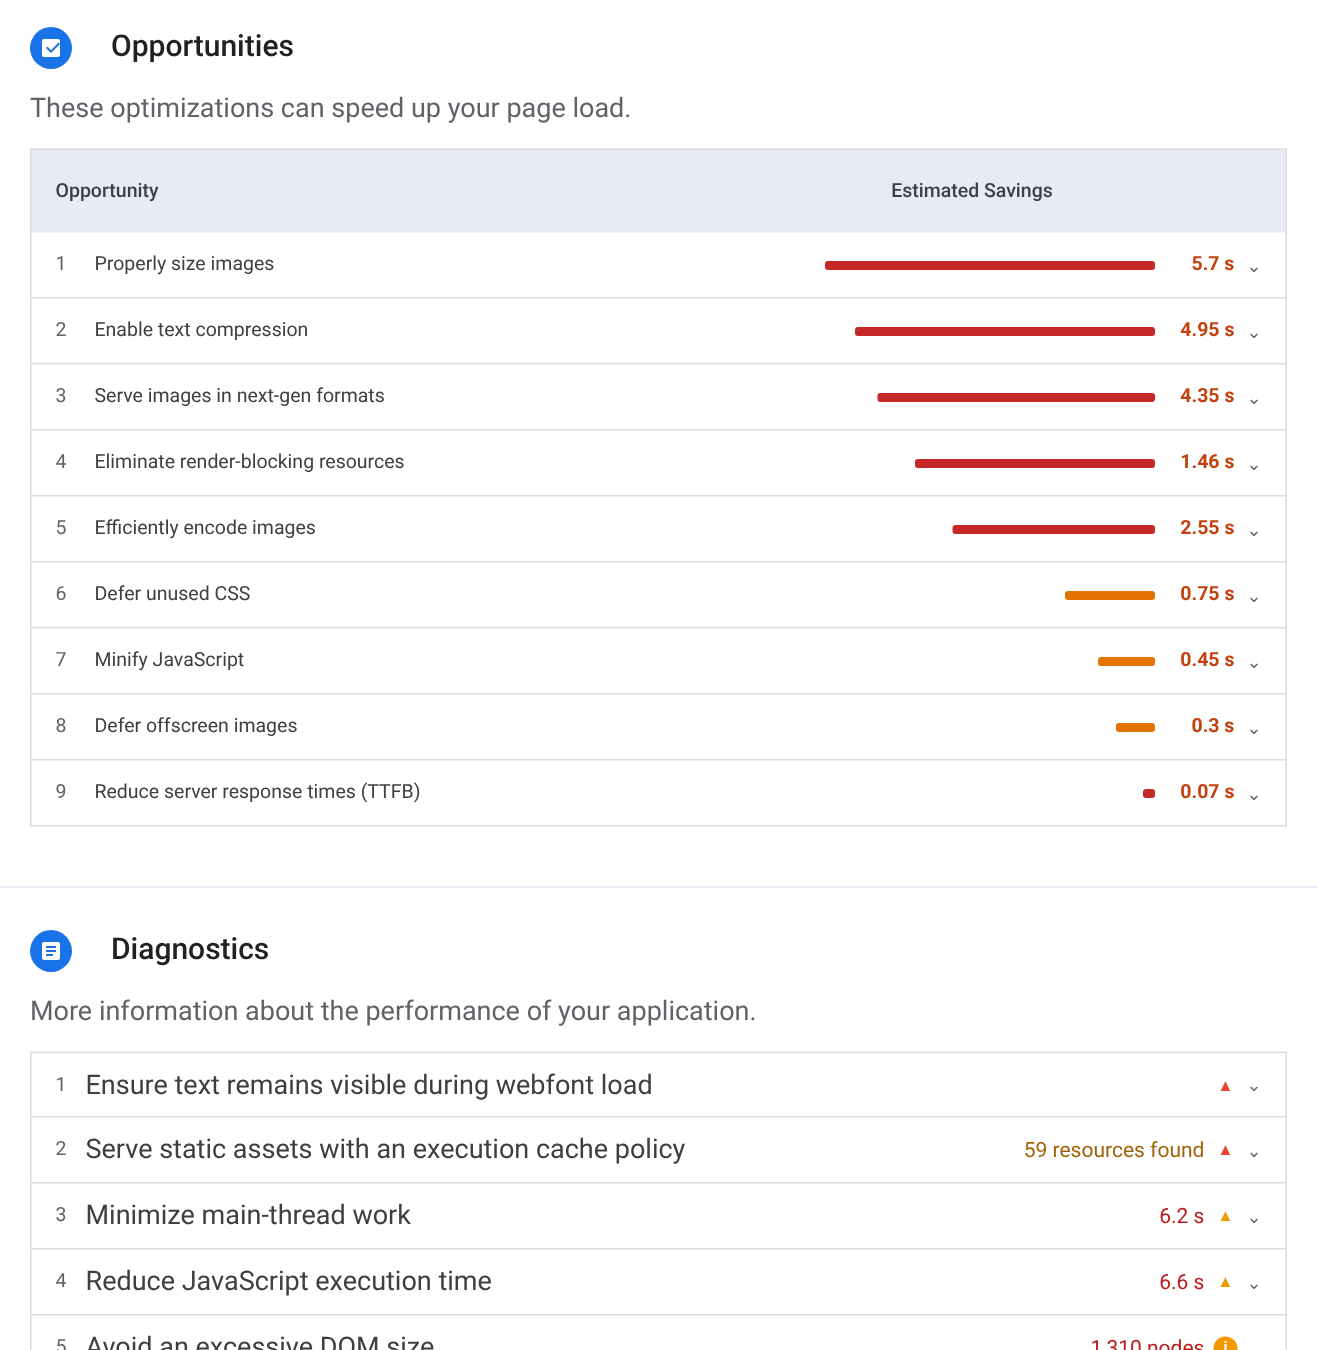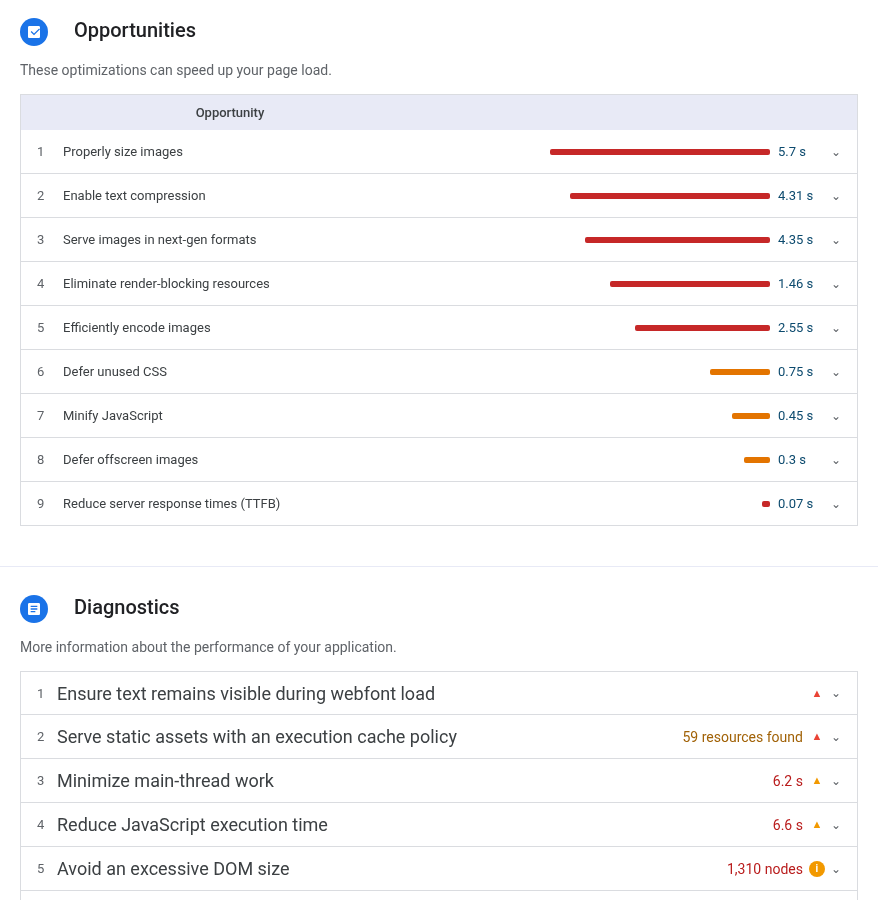--- a/index.html
+++ b/index.html
@@ -31,33 +31,33 @@
       color: white;
       font-size: 14px;
       flex-shrink: 0;
     }
     .section-title {
       font-size: 20px;
       font-weight: 500;
       color: #202124;
     }
     .section-subtitle {
-      font-size: 14px;
+      font-size: 18px;
       color: #5f6368;
       margin-bottom: 16px;
     }
     .table-header {
       display: grid;
       grid-template-columns: 1fr 1fr;
       background: #e8eaf6;
       border: 1px solid #dadce0;
       border-bottom: none;
     }
     .table-header-cell {
-      padding: 10px 16px;
+      padding: 20px 16px;
       font-size: 13px;
       color: #3c4043;
       font-weight: 500;
     }
     .table-header-cell:last-child {
       text-align: center;
     }
     .opportunity-row {
       display: grid;
       grid-template-columns: 1fr 1fr;
@@ -90,22 +90,24 @@
       display: flex;
       align-items: center;
       justify-content: flex-end;
     }
     .savings-bar {
       height: 6px;
       border-radius: 2px;
     }
     .savings-value {
       font-size: 13px;
-      color: #0c4a6e;
+      color: #c2410c;
       min-width: 45px;
+      text-align: right;
+      font-weight: bold;
     }
     .chevron {
       color: #5f6368;
       font-size: 12px;
       cursor: pointer;
     }
     .divider {
       height: 1px;
       background: #e8eaf6;
       margin: 20px 0;
@@ -179,20 +181,21 @@
       <svg width="16" height="16" viewBox="0 0 24 24" fill="white">
         <path d="M19 3H5c-1.1 0-2 .9-2 2v14c0 1.1.9 2 2 2h14c1.1 0 2-.9 2-2V5c0-1.1-.9-2-2-2zm-7 14l-5-5 1.41-1.41L12 14.17l7.59-7.59L21 8l-9 9z"></path>
       </svg>
     </div>
     <span class="section-title">Opportunities</span>
   </div>
   <p class="section-subtitle">These optimizations can speed up your page load.</p>
 
   <div class="table-header">
     <div class="table-header-cell">Opportunity</div>
+    <div class="table-header-cell">Estimated Savings</div>
   </div>
 
   <div id="opportunities-rows">
       <div class="opportunity-row">
     <div class="opportunity-left">
       <span class="row-number">1</span>
       <span>Properly size images</span>
     </div>
     <div class="opportunity-right">
       <div class="bar-container">
@@ -204,21 +207,21 @@
   </div>
       <div class="opportunity-row">
     <div class="opportunity-left">
       <span class="row-number">2</span>
       <span>Enable text compression</span>
     </div>
     <div class="opportunity-right">
       <div class="bar-container">
         <div class="savings-bar" style="width:200px; background:#c62828;"></div>
       </div>
-      <span class="savings-value">4.31 s</span>
+      <span class="savings-value">4.95 s</span>
       <span class="chevron">⌄</span>
     </div>
   </div>
       <div class="opportunity-row">
     <div class="opportunity-left">
       <span class="row-number">3</span>
       <span>Serve images in next-gen formats</span>
     </div>
     <div class="opportunity-right">
       <div class="bar-container">

